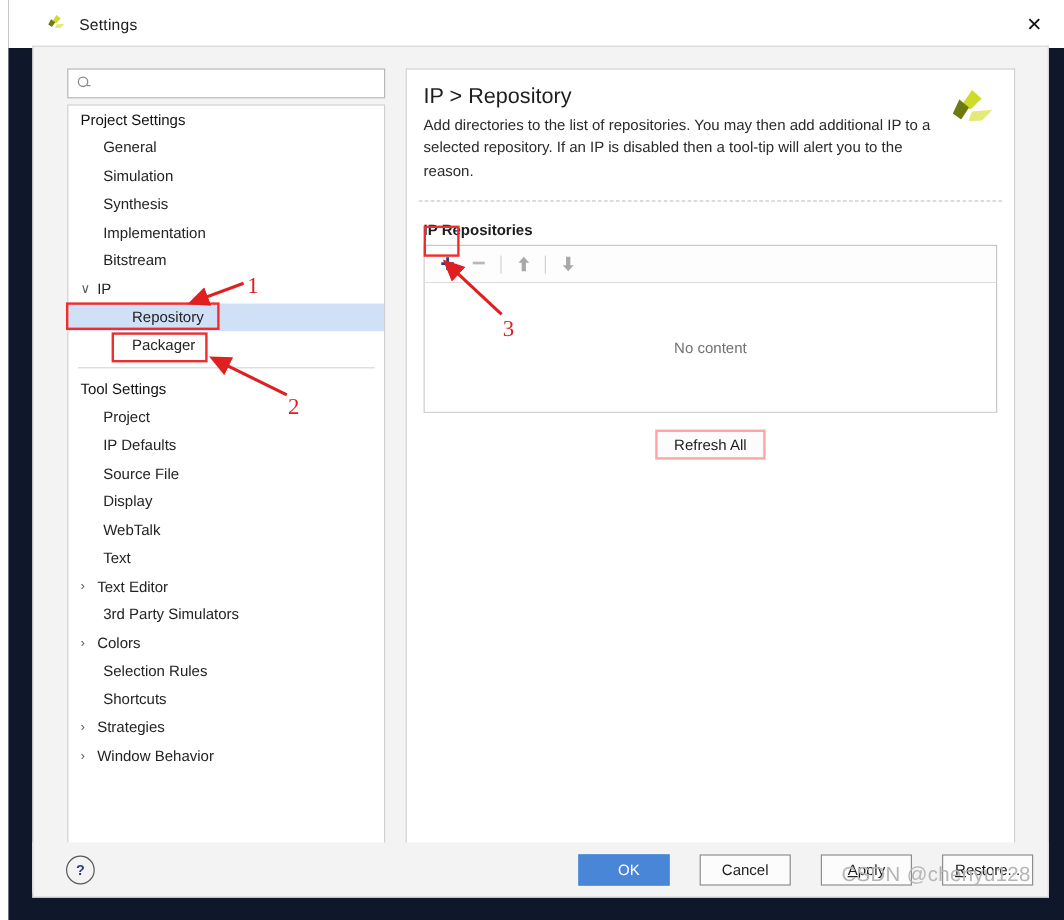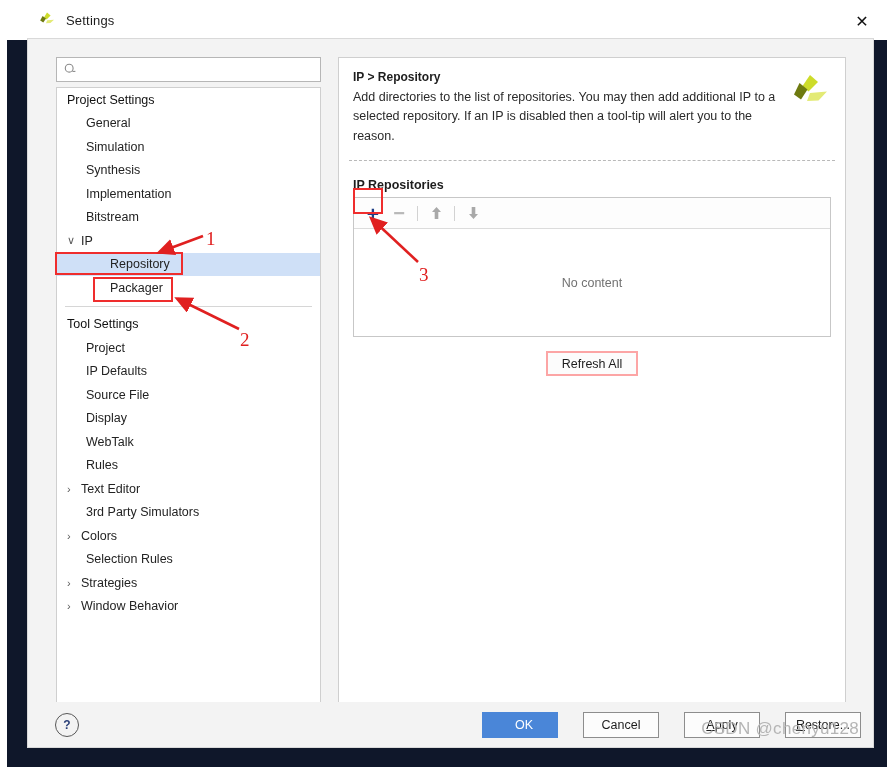--- a/index.html
+++ b/index.html
@@ -135,22 +135,22 @@
     left: 310px; top: 18px;
     width: 508px; height: 678px;
     background: #ffffff;
     border: 1px solid #cfcfcf;
   }
   .rp-header {
     position: relative;
     padding: 12px 14px 0 14px;
   }
   .rp-title {
-    font-size: 12px;
-    font-weight: bold;
+    font-size: 18px;
+    font-weight: normal;
     color: #1d1d1d;
     margin-bottom: 4px;
   }
   .rp-desc {
     font-size: 12.5px;
     color: #2a2a2a;
     line-height: 1.55;
     width: 440px;
   }
   .vendor-logo {
@@ -371,35 +371,38 @@
           <div class="tree-row lvl1">
             <span>Source File</span>
           </div>
           <div class="tree-row lvl1">
             <span>Display</span>
           </div>
           <div class="tree-row lvl1">
             <span>WebTalk</span>
           </div>
           <div class="tree-row lvl1">
-            <span>Rules</span>
+            <span>Text</span>
           </div>
           <div class="tree-row lvl1-exp">
             <span class="twisty">›</span>
             <span>Text Editor</span>
           </div>
           <div class="tree-row lvl1">
             <span>3rd Party Simulators</span>
           </div>
           <div class="tree-row lvl1-exp">
             <span class="twisty">›</span>
             <span>Colors</span>
           </div>
           <div class="tree-row lvl1">
             <span>Selection Rules</span>
+          </div>
+          <div class="tree-row lvl1">
+            <span>Shortcuts</span>
           </div>
           <div class="tree-row lvl1-exp">
             <span class="twisty">›</span>
             <span>Strategies</span>
           </div>
           <div class="tree-row lvl1-exp">
             <span class="twisty">›</span>
             <span>Window Behavior</span>
           </div>
         </div>

